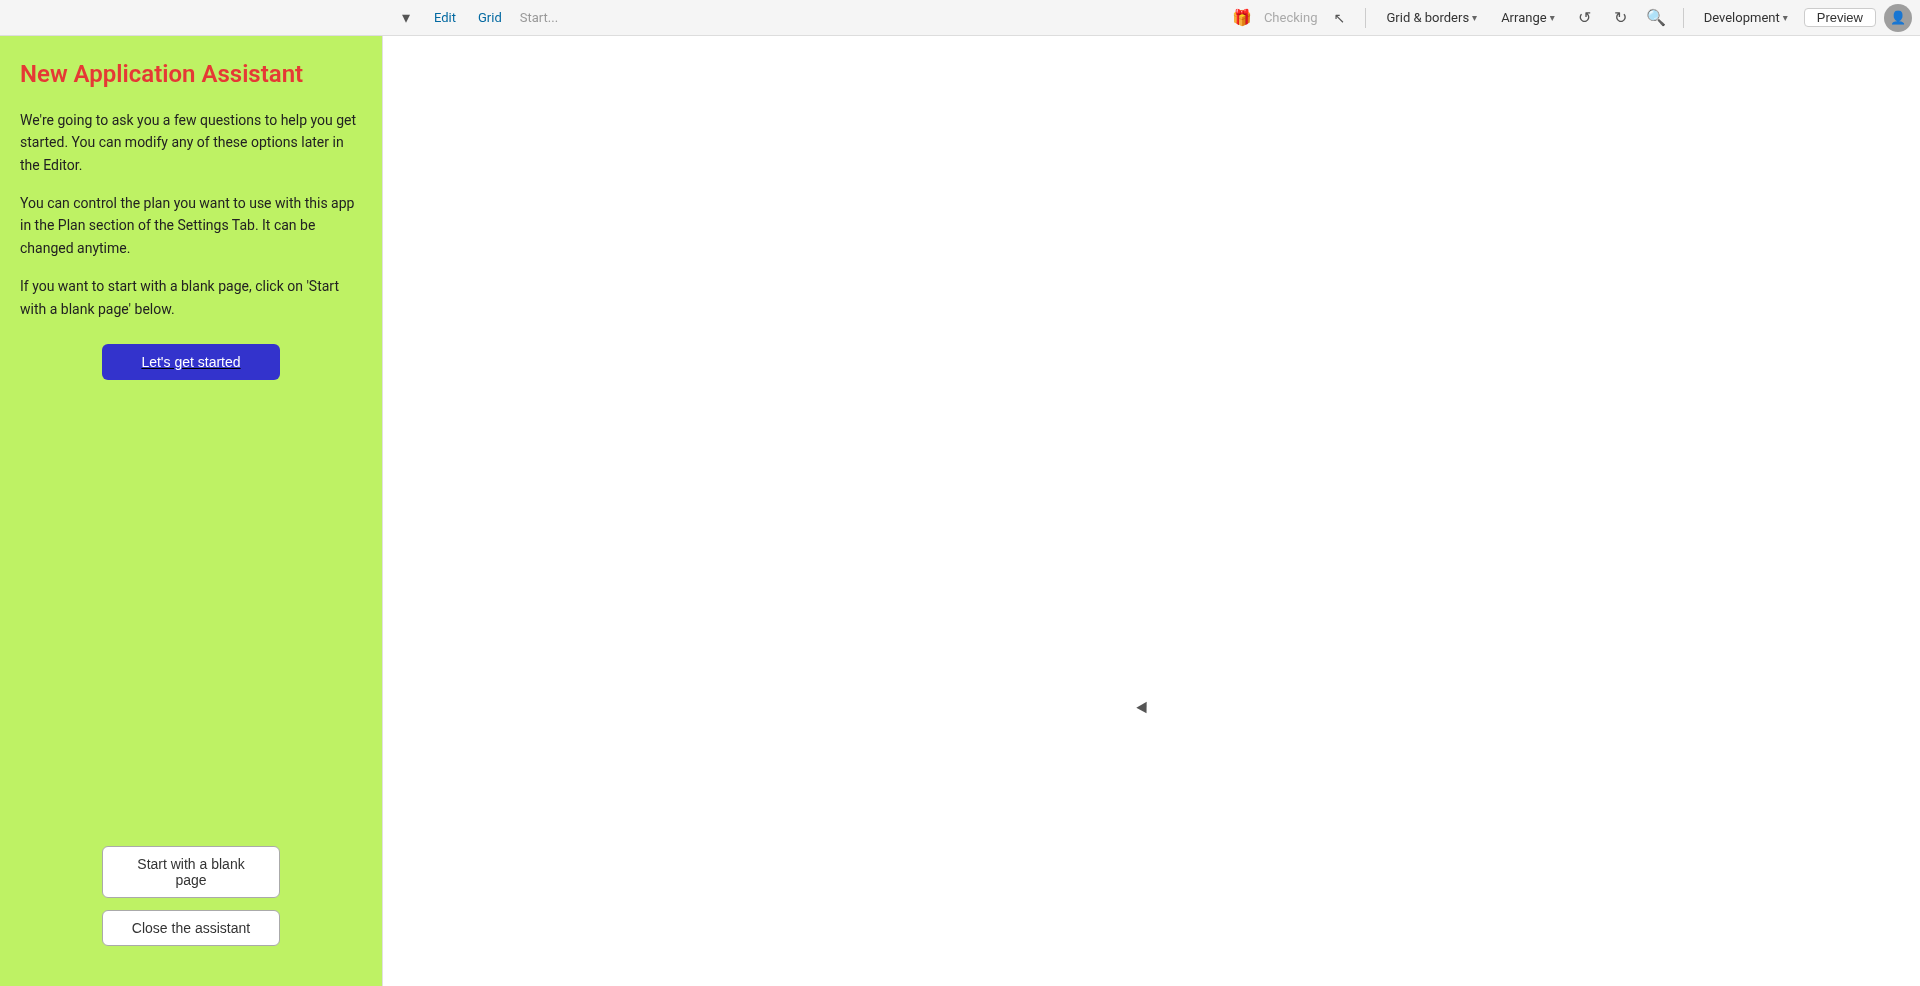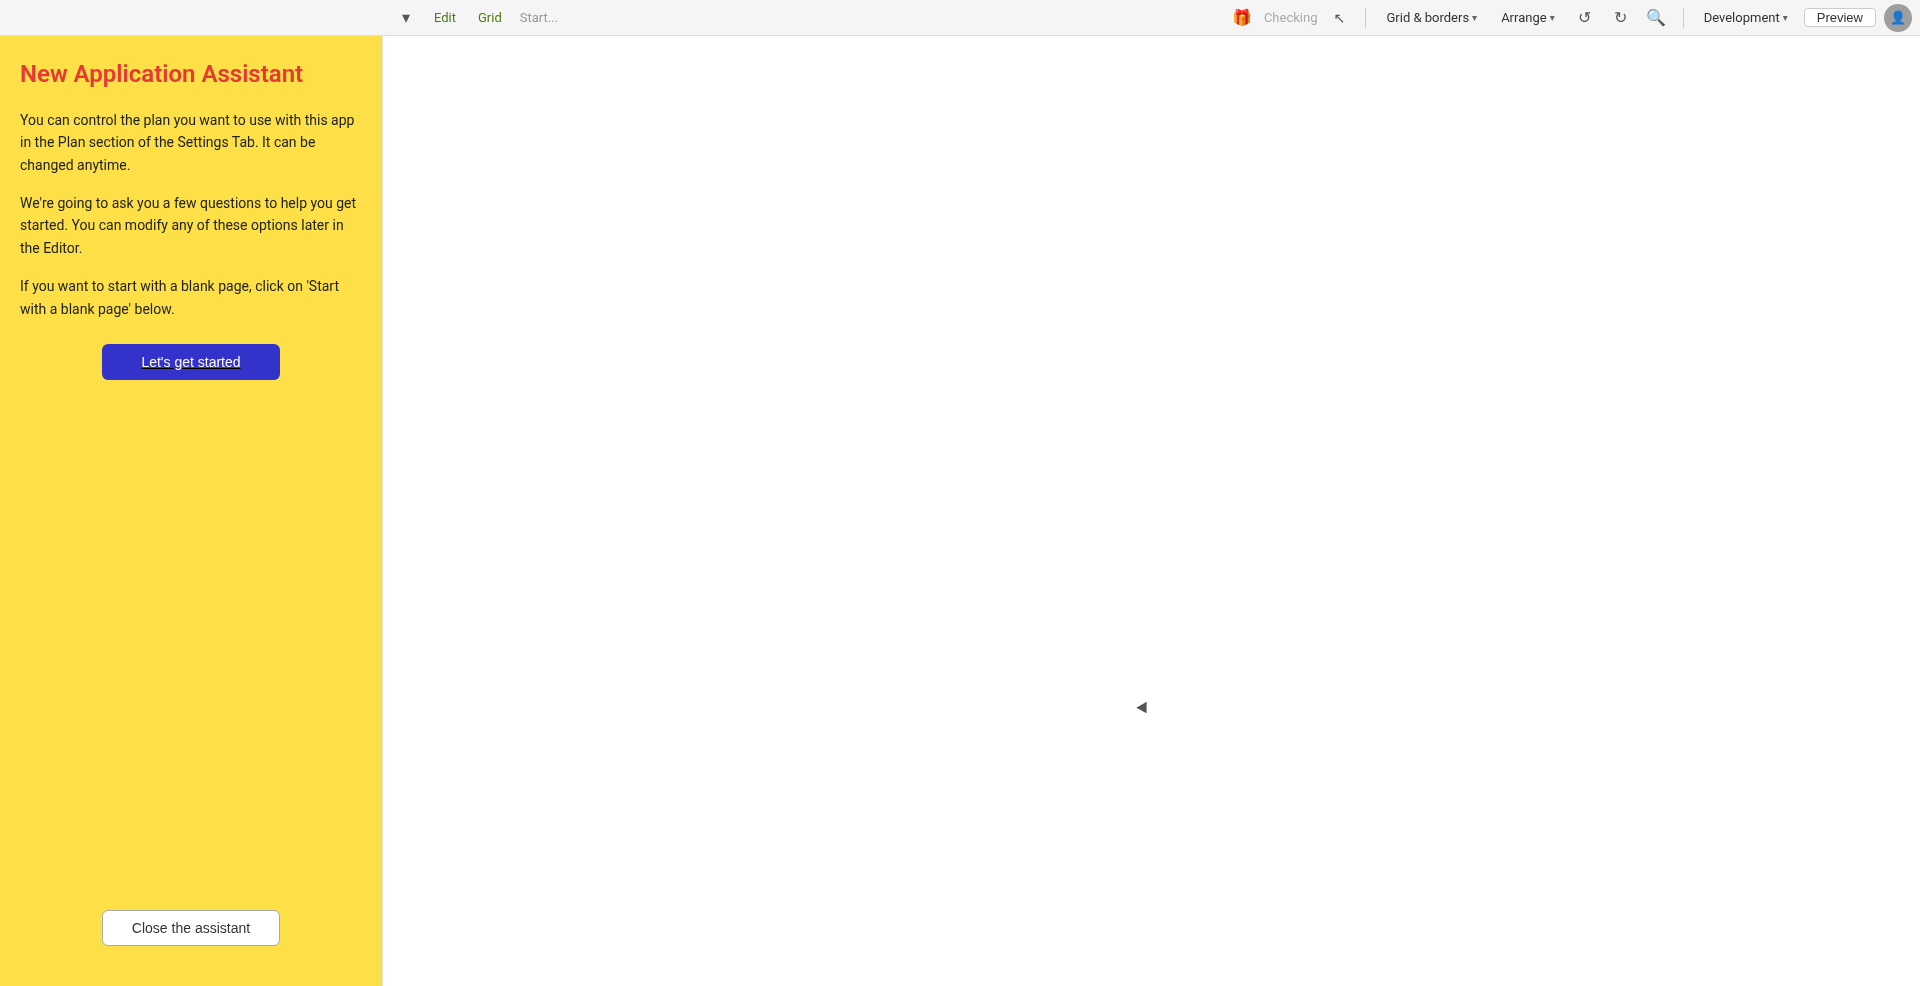--- a/index.html
+++ b/index.html
@@ -37,21 +37,21 @@
 
     .topbar-menu {
       display: flex;
       align-items: center;
       gap: 2px;
     }
 
     .topbar-menu-item {
       padding: 4px 10px;
       font-size: 13px;
-      color: #4d7c0f;
+      color: #0369a1;
       cursor: pointer;
       border-radius: 4px;
     }
 
     .topbar-saving {
       font-size: 13px;
       color: #999;
       margin-left: 4px;
     }
 
@@ -129,21 +129,21 @@
     .main-area {
       display: flex;
       flex: 1;
       overflow: hidden;
     }
 
     
     .assistant-panel {
       width: 383px;
       flex-shrink: 0;
-      background: #fde047;
+      background: #bef264;
       border-right: 1px solid #e0e0e0;
       display: flex;
       flex-direction: column;
       padding: 24px 20px;
       position: relative;
     }
 
     .assistant-title {
       font-size: 24px;
       font-weight: 600;
@@ -291,30 +291,31 @@
     </div>
   </div>
 </div>
 
 <div class="main-area">
 
   <div class="assistant-panel">
     <h1 class="assistant-title">New Application Assistant</h1>
 
     <div class="assistant-body">
+      <p class="assistant-text">We're going to ask you a few questions to help you get started. You can modify any of these options later in the Editor.</p>
       <p class="assistant-text">You can control the plan you want to use with this app in the Plan section of the Settings Tab. It can be changed anytime.</p>
-      <p class="assistant-text">We're going to ask you a few questions to help you get started. You can modify any of these options later in the Editor.</p>
       <p class="assistant-text">If you want to start with a blank page, click on 'Start with a blank page' below.</p>
 
       <div style="display:flex; justify-content:center; margin-top: 24px; text-decoration: underline;">
         <button class="btn-primary">Let's get started</button>
       </div>
     </div>
 
     <div class="assistant-footer">
+      <button class="btn-outline">Start with a blank page</button>
       <button class="btn-outline">Close the assistant</button>
     </div>
   </div>
 
   <div class="canvas-area">
 
     <div class="cursor-indicator"></div>
   </div>
 
 </div>

